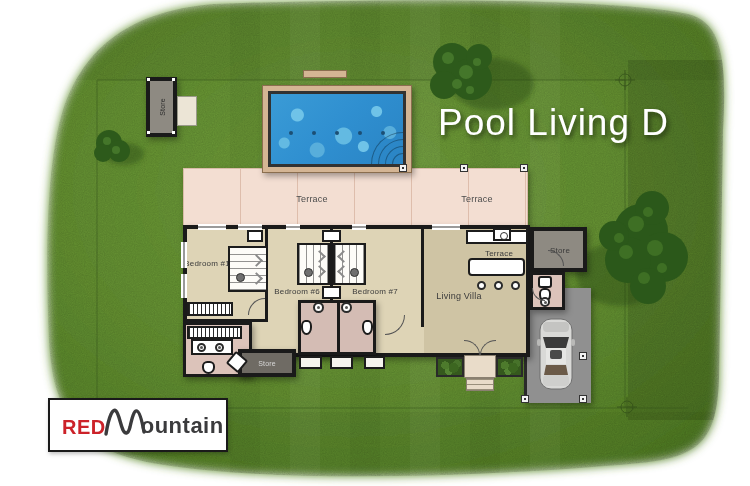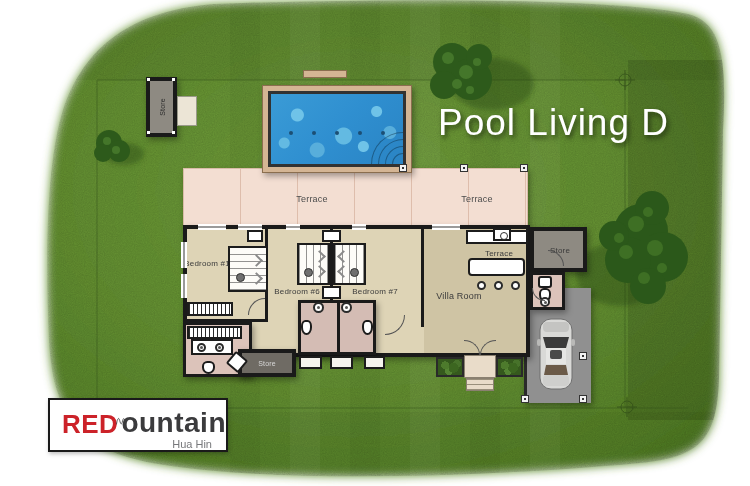--- a/index.html
+++ b/index.html
@@ -34,22 +34,22 @@
   .sinkc::after{content:"";position:absolute;left:50%;top:50%;width:3px;height:3px;margin:-1.5px;
                 border-radius:50%;background:#555;}
   .stool{position:absolute;width:9px;height:9px;border-radius:50%;background:#fff;border:2px solid #2a2a2a;box-sizing:border-box;}
   .win{position:absolute;background:linear-gradient(#fff 40%,#9a9a9a 40% 60%,#fff 60%);z-index:25;}
   .winv{position:absolute;background:linear-gradient(90deg,#fff 40%,#9a9a9a 40% 60%,#fff 60%);z-index:25;}
   #title{position:absolute;left:438px;top:102px;font-size:37px;color:#fff;letter-spacing:1px;
          text-shadow:2px 3px 5px rgba(0,0,0,.55);z-index:50;}
   #logo{position:absolute;left:48px;top:398px;width:180px;height:54px;background:#fff;
         border:2px solid #1a1a1a;box-sizing:border-box;z-index:60;box-shadow:1px 2px 4px rgba(0,0,0,.25);}
   #logo .row{display:flex;align-items:flex-end;padding:7px 0 0 12px;height:30px;}
-  #logo .red{font-size:26px;font-weight:bold;color:#cc2229;letter-spacing:.5px;line-height:1;}
-  #logo .rest{font-size:28px;font-weight:bold;color:#3b3b3d;letter-spacing:.5px;line-height:1;margin-left:-2px;}
+  #logo .red{font-size:20px;font-weight:bold;color:#cc2229;letter-spacing:.5px;line-height:1;}
+  #logo .rest{font-size:22px;font-weight:bold;color:#3b3b3d;letter-spacing:.5px;line-height:1;margin-left:-2px;}
   #logo .loc{text-align:right;font-size:11px;color:#77787b;padding-right:14px;margin-top:1px;}
   .poolarc{position:absolute;border-top:1px solid rgba(10,40,60,.45);border-left:1px solid rgba(10,40,60,.45);
            border-top-left-radius:100%;right:0;bottom:0;}
 </style>
 </head>
 <body>
 
 <div id="stage">
 
   <svg class="abs" width="750" height="486" style="left:0;top:0;">
@@ -311,30 +311,29 @@
   <div class="abs" style="left:466px;top:378px;width:28px;height:13px;background:#e9dcc9;border:1px solid #8a8070;box-sizing:border-box;
               background-image:linear-gradient(rgba(120,110,90,.7) 1px,transparent 1px);background-size:100% 5px;"></div>
 
   <div class="marker" style="left:579px;top:352px;"></div>
   <div class="marker" style="left:521px;top:395px;"></div>
   <div class="marker" style="left:579px;top:395px;"></div>
 
   <div class="lbl" style="left:207px;top:263px;">Bedroom #1</div>
   <div class="lbl" style="left:297px;top:291px;">Bedroom #6</div>
   <div class="lbl" style="left:375px;top:291px;">Bedroom #7</div>
-  <div class="lbl" style="left:459px;top:296px;font-size:9px;">Villa Room</div>
+  <div class="lbl" style="left:459px;top:296px;font-size:9px;">Living Villa</div>
   <div class="lbl" style="left:499px;top:253px;">Terrace</div>
   <div class="lbl" style="left:560px;top:250px;">Store</div>
 
   <div id="title">Pool Living D</div>
 
   <div id="logo">
     <div class="row">
       <span class="red">RED</span>
       <svg width="42" height="32" viewBox="0 0 42 32" style="margin:0 -3px 0 -2px;">
         <path d="M2,29 C5,10 9,3 12,6 C15,9 16,18 19,25 C21,29 24,30 26,22 C28,13 30,5 33,6 C36,7 38,16 40,27" fill="none" stroke="#3b3b3d" stroke-width="3.4" stroke-linecap="round"></path>
       </svg>
       <span class="rest">ountain</span>
     </div>
-    <div class="loc">Hua Hin</div>
   </div>
 
 </div>
 
 </body></html>

